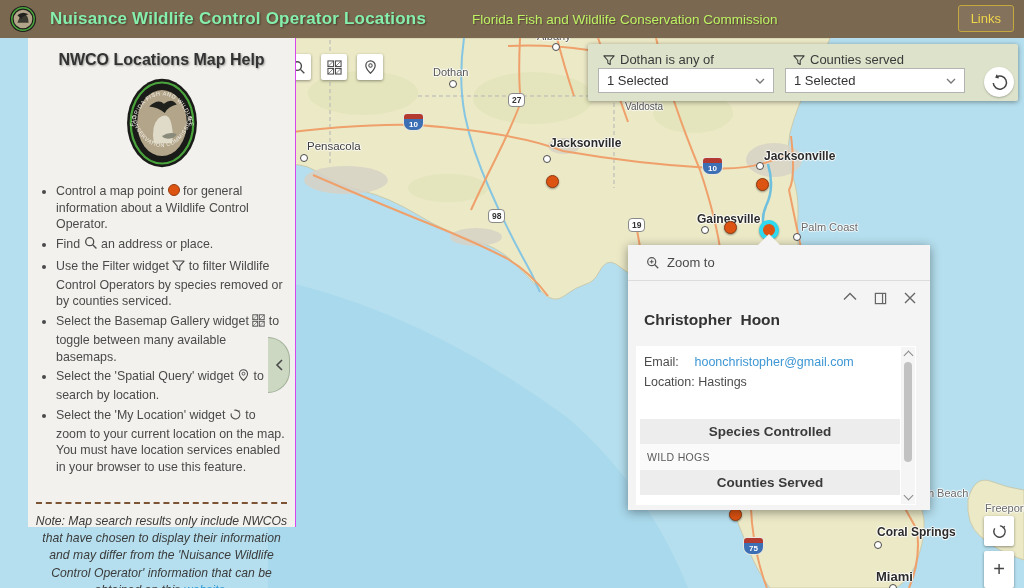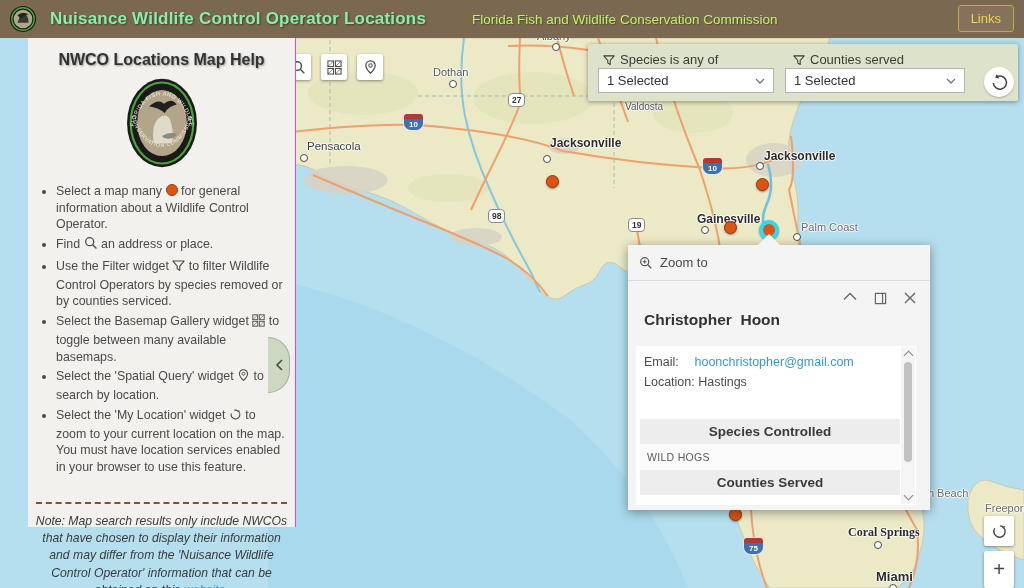--- a/index.html
+++ b/index.html
@@ -72,21 +72,21 @@
              background:#fff;border:none;box-shadow:0 1px 2px rgba(0,0,0,.25);cursor:pointer;
              display:flex;align-items:center;justify-content:center;color:#444;padding:0;}
 
   
   .popup{position:absolute;left:628px;top:245px;width:302px;height:265px;background:#f4f4f4;
          box-shadow:0 2px 10px rgba(0,0,0,.4);z-index:30;}
   .popup-arrow{position:absolute;left:130px;top:-11px;width:0;height:0;
                border-left:11px solid transparent;border-right:11px solid transparent;
                border-bottom:11px solid #f4f4f4;}
   .zoomto-bar{height:35px;border-bottom:1px solid #dcdcdc;display:flex;align-items:center;
-              padding-left:11px;gap:7px;font-size:13px;color:#4a4a4a;cursor:pointer;}
+              padding-left:18px;gap:7px;font-size:13px;color:#4a4a4a;cursor:pointer;}
   .popup-ctrls{position:absolute;right:14px;top:47px;display:flex;gap:17px;color:#666;}
   .popup-ctrls .pbtn{background:none;border:none;padding:0;color:#666;cursor:pointer;display:flex;}
   .popup-title{position:absolute;left:16px;top:66px;font-size:15.5px;font-weight:bold;color:#333;white-space:pre;}
   .content-box{position:absolute;left:8px;top:101px;width:280px;height:159px;background:#fff;overflow:hidden;}
   .fields{padding:9px 24px 0 8px;height:64px;font-size:12.5px;color:#4c4c4c;}
   .frow{margin-bottom:6px;white-space:nowrap;}
   .flabel{display:inline-block;min-width:47px;}
   .fval{color:#3d97d4;cursor:pointer;text-decoration:none;}
   .fval.plain{color:#4c4c4c;cursor:default;}
   .sec-head{margin:0 16px 0 4px;height:25px;background:#ededed;display:flex;align-items:center;
@@ -138,21 +138,21 @@
       <text font-size="6" fill="#f2efe6" letter-spacing="0.6" font-family="Liberation Sans, sans-serif">
         <textPath href="#sealBotArc" startOffset="50%" text-anchor="middle">CONSERVATION COMMISSION</textPath>
       </text>
       <path d="M26,32 q10,-9 16,-3 q9,-7 14,1 q-9,2 -13,9 q-7,-6 -17,-7z" fill="#20201c"></path>
       <path d="M31,72 q-3,-19 5,-27 q9,-7 13,2 q4,11 2,25 z" fill="#e3ddcb" opacity="0.95"></path>
       <path d="M40,64 q8,-5 16,-2 q-2,5 -9,5 q-5,0 -7,-3z" fill="#8a8a7a"></path>
     </svg>
 
     <ul class="help">
       <li>
-        <span>Select a map many</span>
+        <span>Control a map point</span>
         <span class="pt-dot"></span>
         <span>for general information about a Wildlife Control Operator.</span>
       </li>
       <li>
         <span>Find</span>
         <span class="inline-ic">
           <svg width="14" height="14" viewBox="0 0 16 16">
               <circle cx="6.5" cy="6.5" r="4.6" fill="none" stroke="currentColor" stroke-width="1.5"></circle>
               <line x1="10" y1="10" x2="14.2" y2="14.2" stroke="currentColor" stroke-width="1.5"></line>
             </svg>
@@ -291,21 +291,21 @@
 
   <span class="city" style="left:537px;top:30px;">Albany</span>
   <span class="city" style="left:433px;top:66px;">Dothan</span>
   <span class="city" style="left:625px;top:101px;font-size:10px;">Valdosta</span>
   <span class="city" style="left:307px;top:140px;color:#3c3c3c;font-weight:normal;font-size:11.5px;">Pensacola</span>
   <span class="city major" style="left:550px;top:136px;">Jacksonville</span>
   <span class="city major" style="left:764px;top:149px;">Jacksonville</span>
   <span class="city major" style="left:697px;top:212px;">Gainesville</span>
   <span class="city" style="left:801px;top:221px;color:#6a6a6a;">Palm Coast</span>
   <span class="city" style="left:909px;top:487px;color:#6a6a6a;z-index:2;">Palm Beach</span>
-  <span class="city major" style="left:848px;top:525px;font-family:Liberation Serif, serif;">Coral Springs</span>
+  <span class="city major" style="left:877px;top:525px;">Coral Springs</span>
   <span class="city major" style="left:876px;top:569px;font-size:13px;">Miami</span>
   <span class="city" style="left:985px;top:502px;color:#6a6a6a;">Freeport</span>
 
   <span class="us-shield" style="left:508px;top:93px;">27</span>
   <span class="i-shield" style="left:404px;top:114px;">
       <span>10</span>
     </span>
   <span class="us-shield" style="left:488px;top:209px;">98</span>
   <span class="us-shield" style="left:628px;top:218px;">19</span>
   <span class="i-shield" style="left:703px;top:158px;">
@@ -349,21 +349,21 @@
       </span>
   </button>
 
   <div class="filter-panel">
     <span class="f-label" style="left:15px;">
       <span style="display:flex;">
           <svg width="12" height="12" viewBox="0 0 14 14">
             <path d="M1 2.2h12L8.4 7.6v4.6l-2.8-1.6V7.6z" fill="none" stroke="currentColor" stroke-width="1.2" stroke-linejoin="round"></path>
           </svg>
         </span>
-      <span>Species is any of</span>
+      <span>Dothan is any of</span>
     </span>
     <span class="f-label" style="left:205px;">
       <span style="display:flex;">
           <svg width="12" height="12" viewBox="0 0 14 14">
             <path d="M1 2.2h12L8.4 7.6v4.6l-2.8-1.6V7.6z" fill="none" stroke="currentColor" stroke-width="1.2" stroke-linejoin="round"></path>
           </svg>
         </span>
       <span>Counties served</span>
     </span>
     <div class="f-select" style="left:10px;width:176px;">

